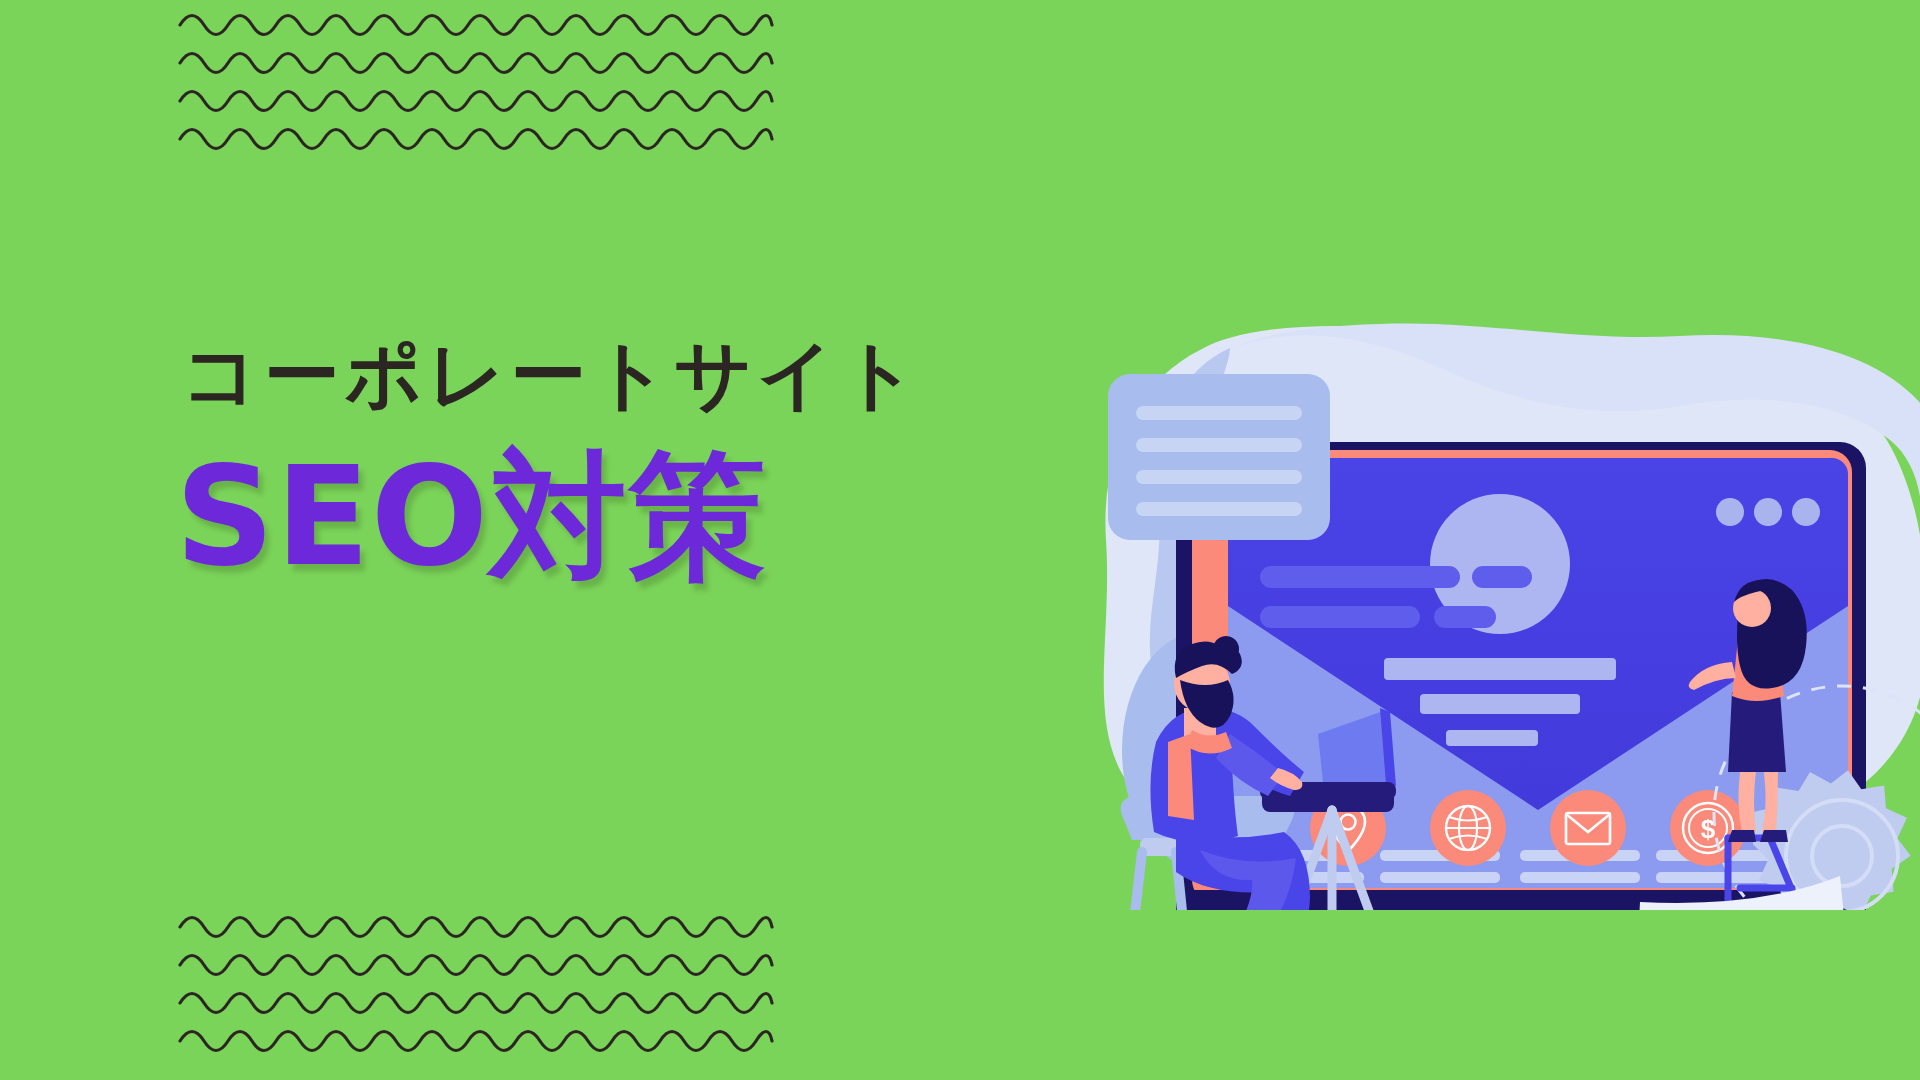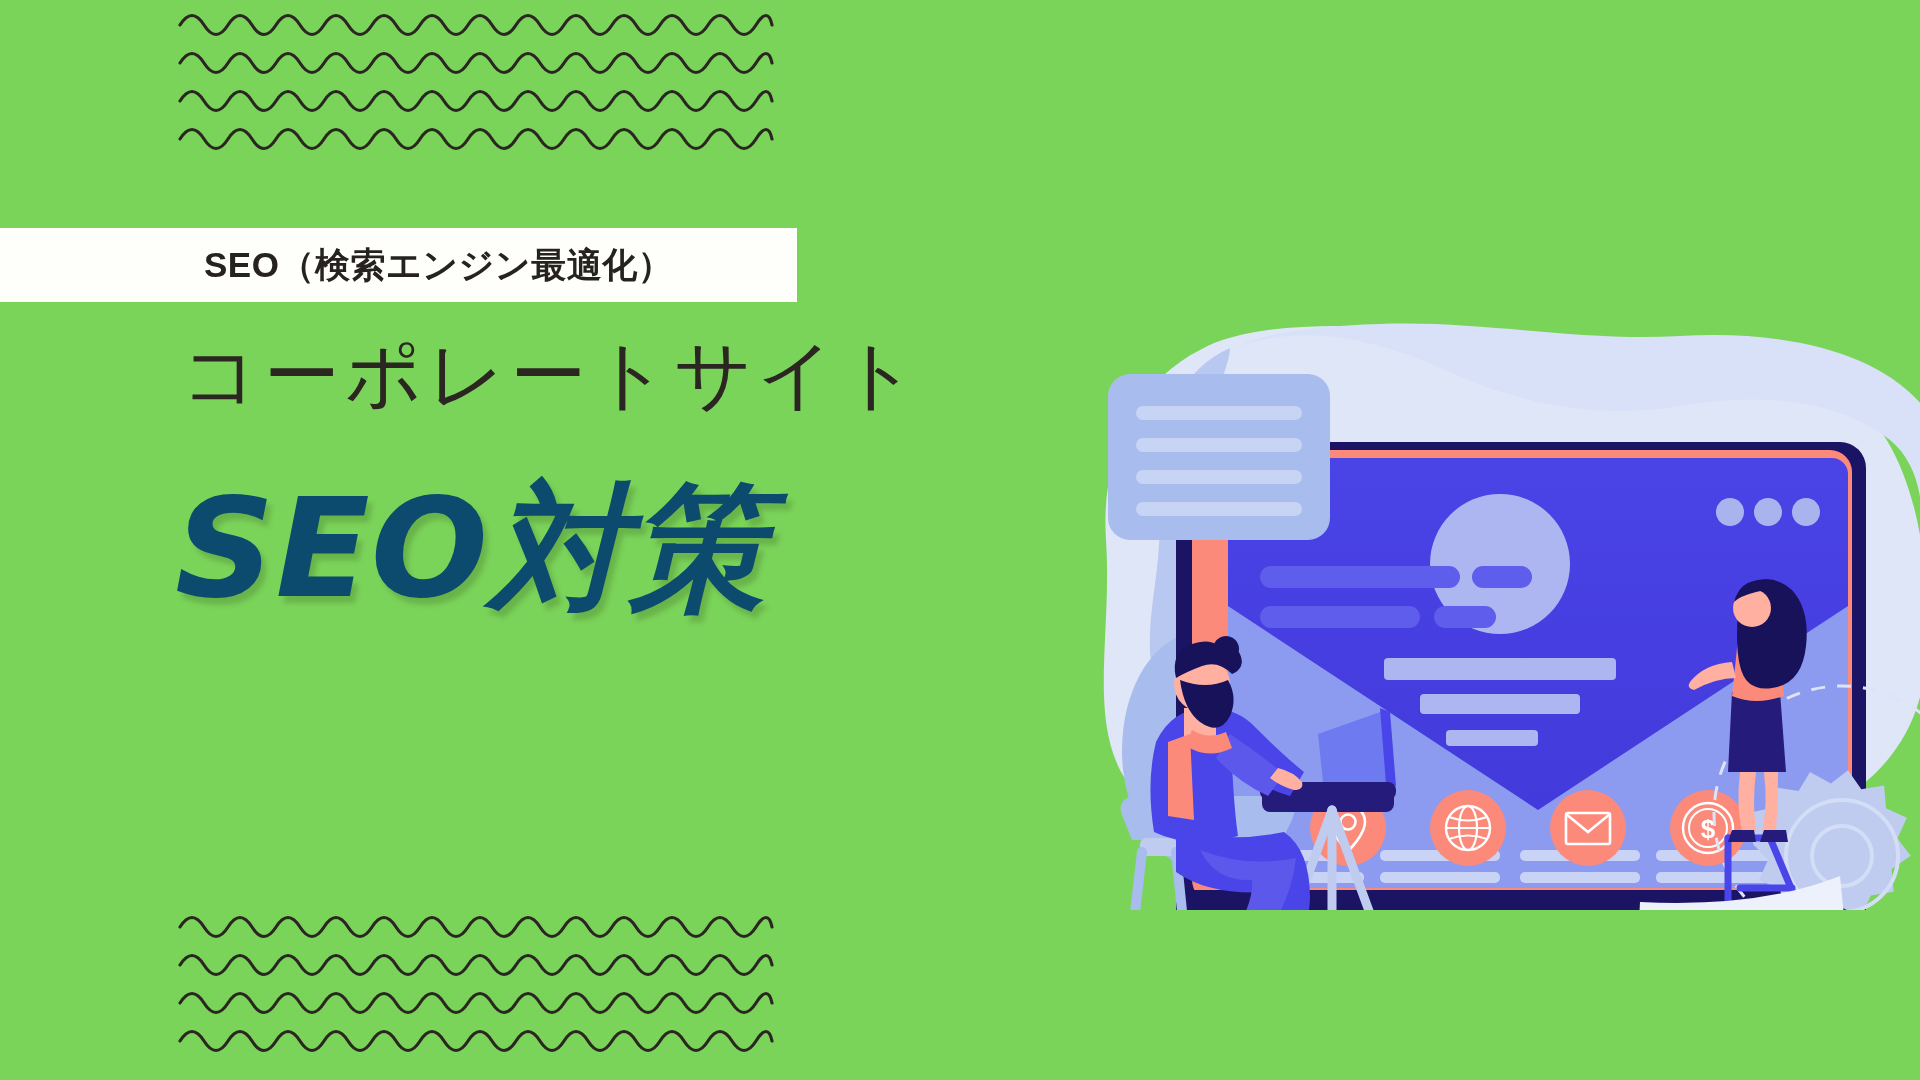--- a/index.html
+++ b/index.html
@@ -28,31 +28,30 @@
   }
   .eyebrow-text{
     margin-left:204px;
     font-size:35px;font-weight:700;letter-spacing:.5px;
     color:#262220;white-space:nowrap;
     font-family:"Liberation Sans","DejaVu Sans",sans-serif;
   }
 
   .line-sub1{
     position:absolute;left:181px;top:337px;
-    font-size:76px;font-weight:400;letter-spacing:5px;
+    font-size:76px;font-weight:700;letter-spacing:5px;
     color:#2B2622;white-space:nowrap;line-height:1;
     font-family:"DejaVu Sans","Liberation Sans",sans-serif;
   }
   .line-main{
-    position:absolute;left:175px;top:480px;
+    position:absolute;left:175px;top:448px;
     font-size:138px;font-weight:700;letter-spacing:1px;
-    color:#0c4a6e;white-space:nowrap;line-height:1;
+    color:#6d28d9;white-space:nowrap;line-height:1;
     text-shadow:5px 7px 5px rgba(40,70,20,.22);
     font-family:"DejaVu Sans","Liberation Sans",sans-serif;
-    font-style:italic;
   }
   .line-sub2{
     position:absolute;left:181px;top:703px;
     font-size:78px;font-weight:700;letter-spacing:4px;
     color:#2B2622;white-space:nowrap;line-height:1;
     font-family:"DejaVu Sans","Liberation Sans",sans-serif;
   }
 
   
   .illus{position:absolute;left:1080px;top:290px;width:900px;height:620px;}
@@ -69,23 +68,20 @@
         <path d="M4 27 Q 16 8, 28 27 T 52 27 T 76 27 T 100 27 T 124 27 T 148 27 T 172 27 T 196 27 T 220 27 T 244 27 T 268 27 T 292 27 T 316 27 T 340 27 T 364 27 T 388 27 T 412 27 T 436 27 T 460 27 T 484 27 T 508 27 T 532 27 T 556 27 T 580 27 T 596 27"></path>
         <path d="M4 65 Q 16 46, 28 65 T 52 65 T 76 65 T 100 65 T 124 65 T 148 65 T 172 65 T 196 65 T 220 65 T 244 65 T 268 65 T 292 65 T 316 65 T 340 65 T 364 65 T 388 65 T 412 65 T 436 65 T 460 65 T 484 65 T 508 65 T 532 65 T 556 65 T 580 65 T 596 65"></path>
         <path d="M4 103 Q 16 84, 28 103 T 52 103 T 76 103 T 100 103 T 124 103 T 148 103 T 172 103 T 196 103 T 220 103 T 244 103 T 268 103 T 292 103 T 316 103 T 340 103 T 364 103 T 388 103 T 412 103 T 436 103 T 460 103 T 484 103 T 508 103 T 532 103 T 556 103 T 580 103 T 596 103"></path>
         <path d="M4 141 Q 16 122, 28 141 T 52 141 T 76 141 T 100 141 T 124 141 T 148 141 T 172 141 T 196 141 T 220 141 T 244 141 T 268 141 T 292 141 T 316 141 T 340 141 T 364 141 T 388 141 T 412 141 T 436 141 T 460 141 T 484 141 T 508 141 T 532 141 T 556 141 T 580 141 T 596 141"></path>
       </g>
     </svg>
   </div>
 
   <div class="textcol">
 
-    <div class="eyebrow-box">
-      <span class="eyebrow-text">SEO（検索エンジン最適化）</span>
-    </div>
 
     <div class="line-sub1">コーポレートサイト</div>
 
     <div class="line-main">SEO対策</div>
 
   </div>
 
   <div class="illus">
     <svg viewBox="0 0 900 620" xmlns="http://www.w3.org/2000/svg">
       <defs>

